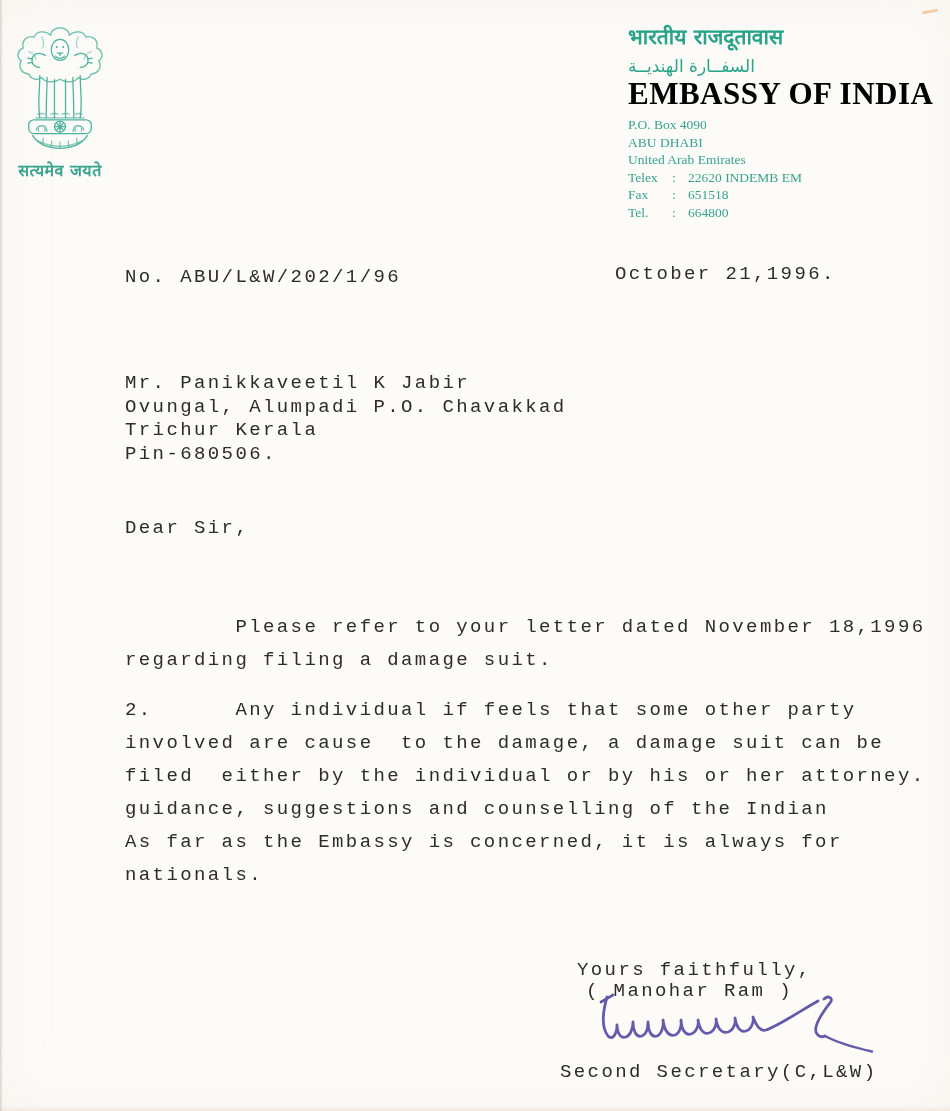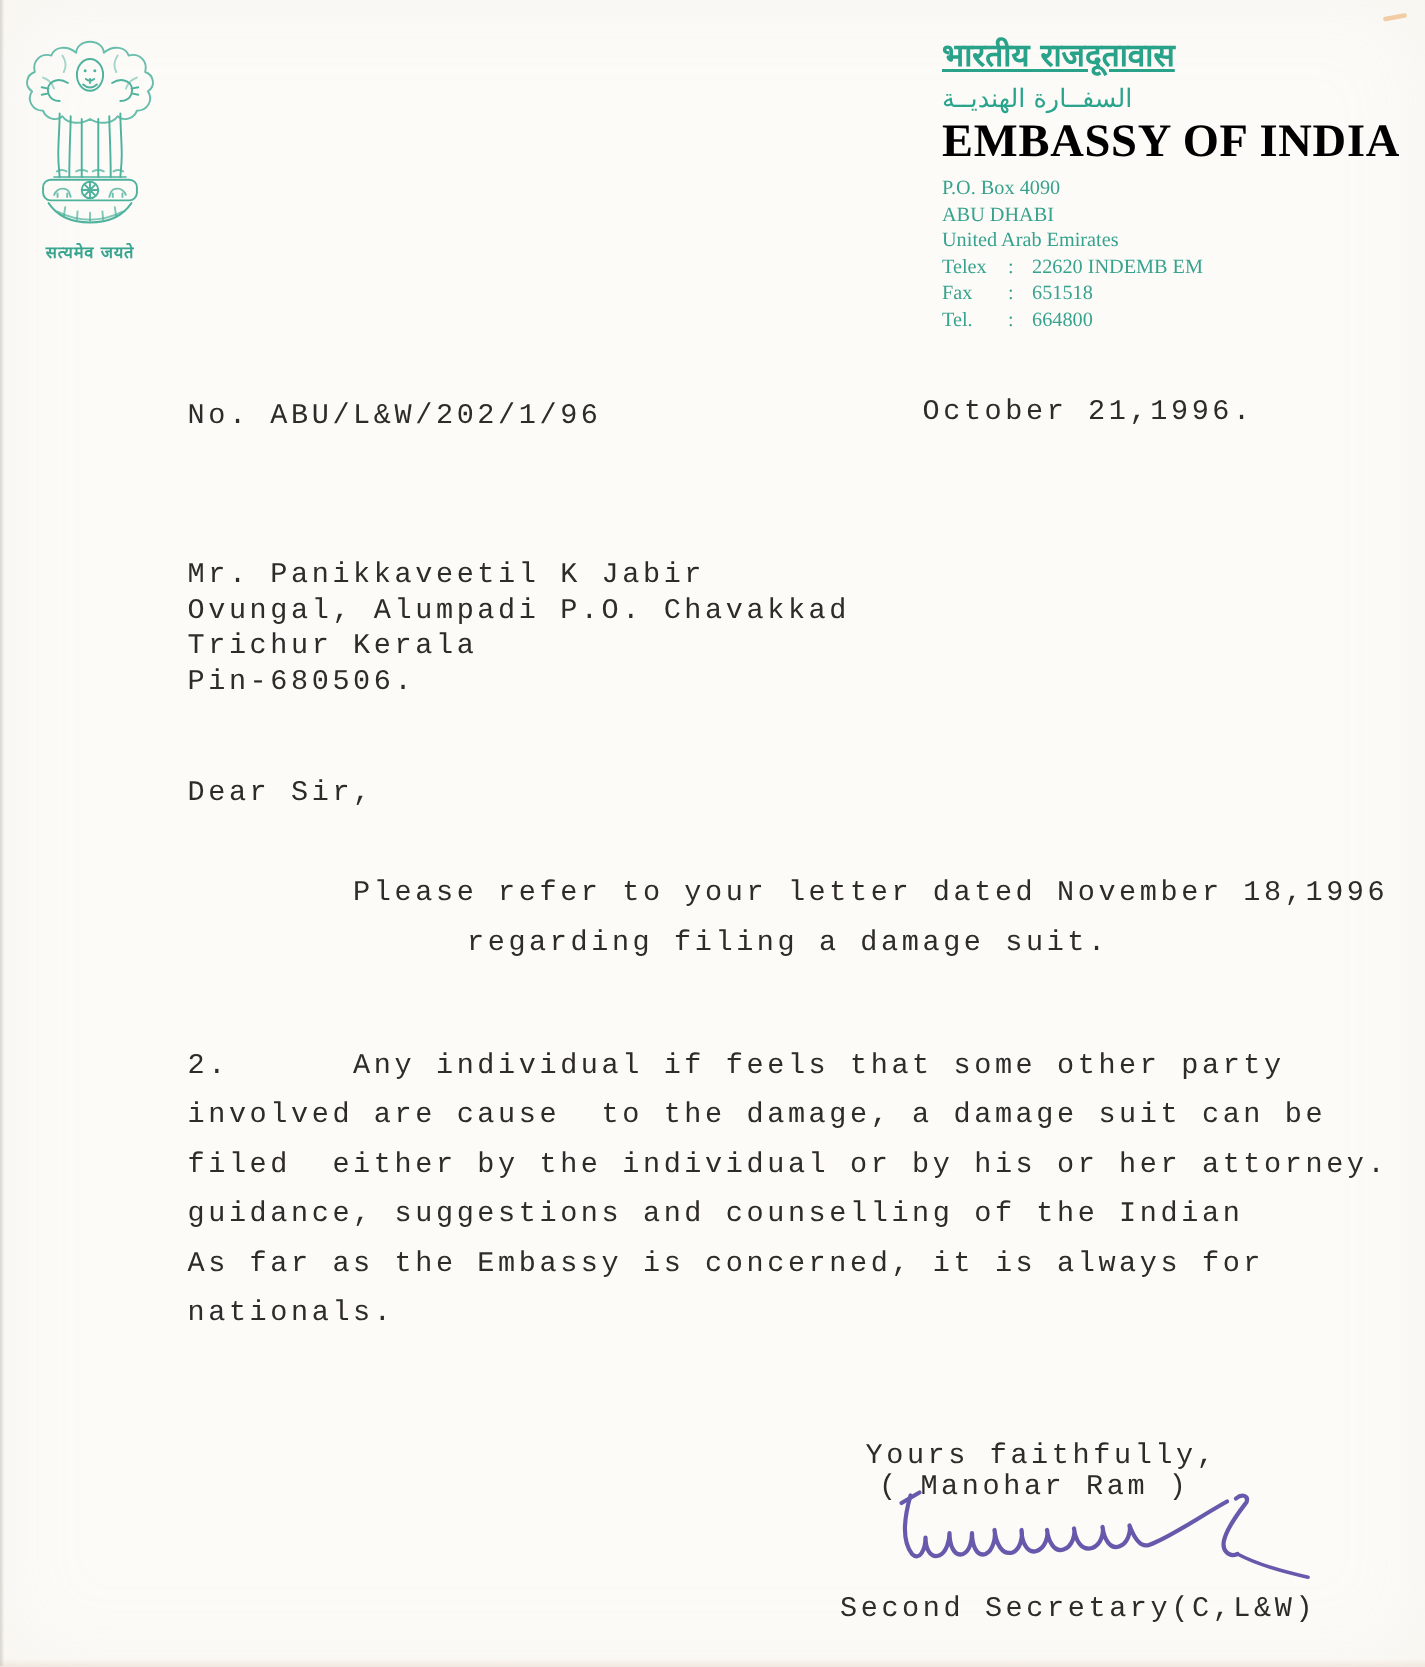--- a/index.html
+++ b/index.html
@@ -28,21 +28,21 @@
     color:#2e2c29;
     white-space:pre;
   }
   .addr-lines .tw{line-height:23.5px;}
   .para .tw{line-height:33px;}
 
   
   .letterhead{left:628px;top:24px;width:310px;}
   .lh-hindi{
     font-family:"DejaVu Sans","Liberation Sans",sans-serif;
-    font-weight:700;font-size:21px;line-height:26px;color:#29a28a;text-decoration:underline;
+    font-weight:700;font-size:21px;line-height:26px;color:#29a28a;
   }
   .lh-arabic{
     font-family:"DejaVu Sans","Liberation Sans",sans-serif;
     font-weight:400;font-size:17px;line-height:22px;color:#2aa48c;
     margin-top:5px;direction:rtl;width:fit-content;
   }
   .lh-name{
     font-family:"Liberation Serif","DejaVu Serif",serif;
     font-weight:700;font-size:31px;line-height:34px;color:#000000;
     letter-spacing:.5px;white-space:nowrap;margin-top:0;
@@ -53,21 +53,21 @@
     margin-top:5px;
   }
   .lh-row{display:flex;}
   .lh-label{width:44px;}
   .lh-colon{width:16px;}
 
   
   .emblem{left:14px;top:24px;width:92px;text-align:center;}
   .emblem-motto{
     font-family:"DejaVu Sans","Liberation Sans",sans-serif;
-    font-size:11px;font-weight:700;color:#3aa58f;margin-top:2px;
+    font-size:16px;font-weight:700;color:#3aa58f;margin-top:2px;
     letter-spacing:.5px;
   }
 
   
   .sig-svg{left:588px;top:991px;width:300px;height:70px;z-index:3;}
   .scan-mark{
     left:922px;top:10px;width:16px;height:3px;
     background:rgba(233,150,66,.45);border-radius:2px;transform:rotate(-10deg);
   }
 </style>
@@ -141,21 +141,21 @@
 
   <div class="abs addr-lines" style="left:125px;top:372px;">
     <div class="tw">Mr. Panikkaveetil K Jabir</div>
     <div class="tw">Ovungal, Alumpadi P.O. Chavakkad</div>
     <div class="tw">Trichur Kerala</div>
     <div class="tw">Pin-680506.</div>
   </div>
 
   <div class="abs tw" style="left:125px;top:517px;">Dear Sir,</div>
 
-  <div class="abs para" style="left:125px;top:579px;text-align:center;">
+  <div class="abs para" style="left:125px;top:611px;">
     <div class="tw">        Please refer to your letter dated November 18,1996</div>
     <div class="tw">regarding filing a damage suit.</div>
   </div>
 
   <div class="abs para" style="left:125px;top:694px;">
     <div class="tw">2.      Any individual if feels that some other party</div>
     <div class="tw">involved are cause  to the damage, a damage suit can be</div>
     <div class="tw">filed  either by the individual or by his or her attorney.</div>
     <div class="tw">guidance, suggestions and counselling of the Indian</div>
     <div class="tw">As far as the Embassy is concerned, it is always for</div>

